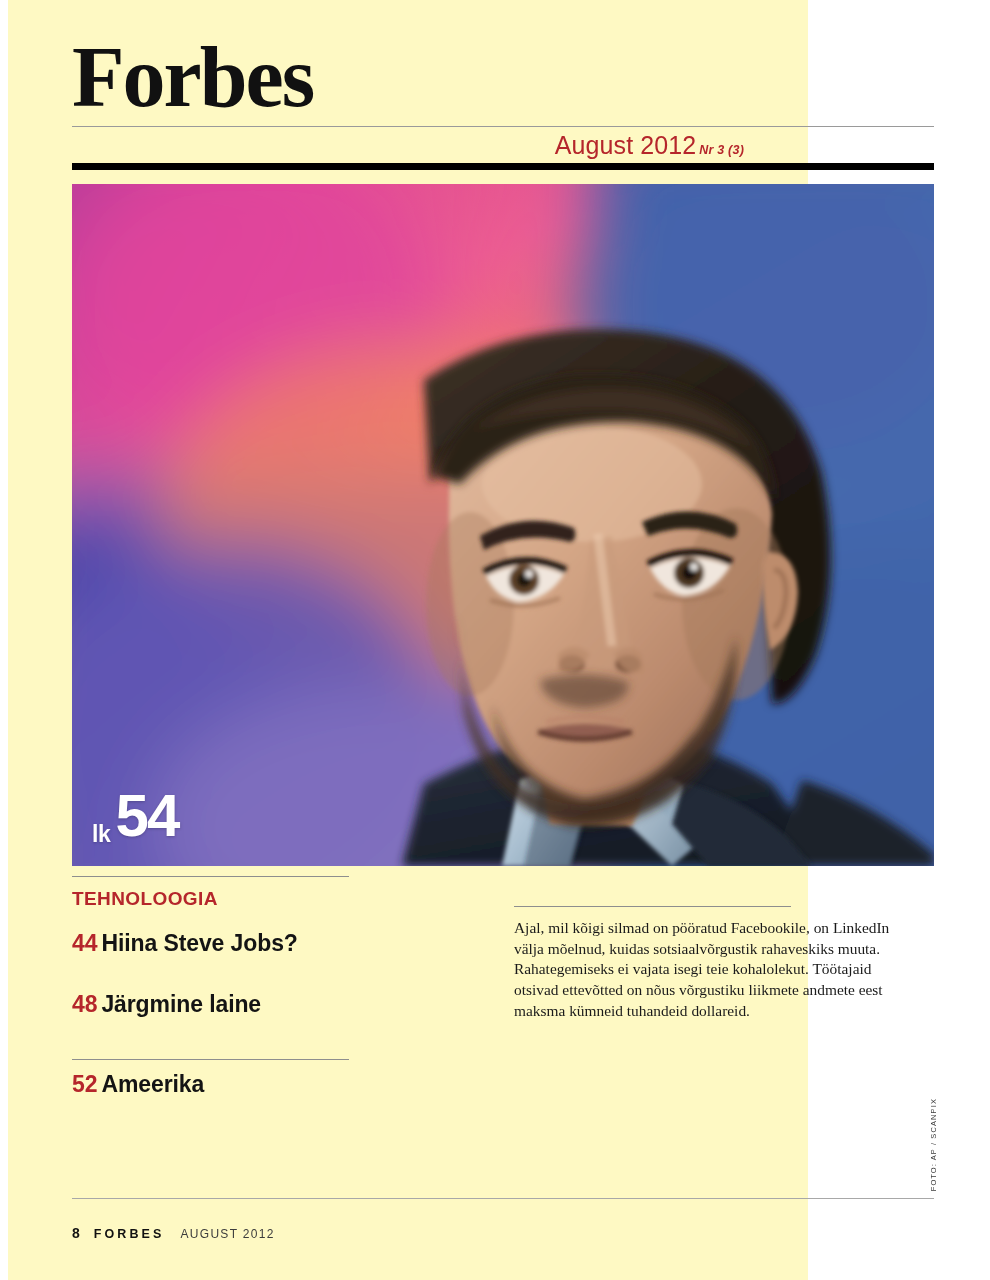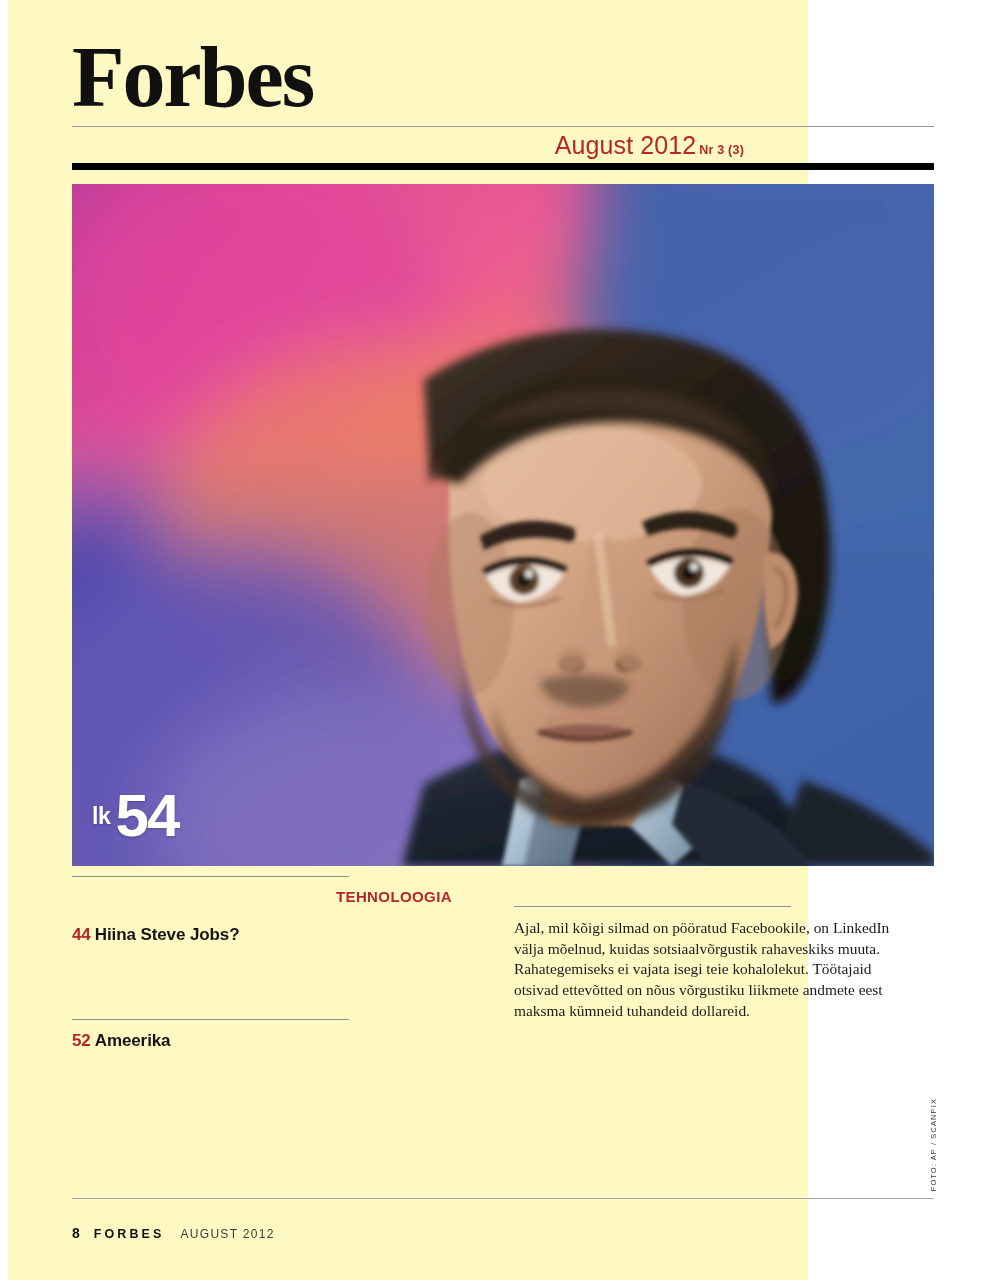--- a/index.html
+++ b/index.html
@@ -68,20 +68,21 @@
     color: #b5262b;
     letter-spacing: 0.1px;
   }
 
   .issue-number {
     font-size: 12.5px;
     font-weight: bold;
     color: #b5262b;
     letter-spacing: 0.2px;
     margin-left: 3px;
+    font-style: italic;
   }
 
   .rule-thick {
     position: absolute;
     left: 64px;
     top: 163px;
     width: 862px;
     height: 7px;
     background: #000000;
   }
@@ -99,21 +100,21 @@
 
   .photo svg { display: block; width: 862px; height: 682px; }
 
   .photo-pagemark {
     position: absolute;
     left: 20px;
     bottom: 20px;
     color: #ffffff;
     line-height: 1;
     display: flex;
-    align-items: center;
+    align-items: flex-end;
     text-shadow: 0 1px 3px rgba(0,0,0,0.22);
   }
   .photo-pagemark .lk {
     font-size: 23px;
     font-weight: bold;
     margin-right: 5px;
     letter-spacing: -0.3px;
   }
   .photo-pagemark .num {
     font-size: 60px;
@@ -153,32 +154,31 @@
   .col-right { left: 442px; }
 
   .sec-rule {
     width: 277px;
     height: 1px;
     background: #8e8e8e;
     margin-bottom: 11px;
   }
 
   .sec-title {
-    font-size: 15px;
+    font-size: 19px;
     font-weight: bold;
     color: #b5262b;
     letter-spacing: 0.4px;
     margin-bottom: 20px;
-    text-align: right;
   }
 
   .entry { margin-bottom: 15px; }
 
   .entry-head {
-    font-size: 17px;
+    font-size: 23px;
     font-weight: bold;
     color: #141414;
     letter-spacing: -0.1px;
     margin-bottom: 7px;
     line-height: 1.2;
   }
   .entry-head .pg {
     color: #b5262b;
     margin-right: 4px;
   }
@@ -446,20 +446,23 @@
 
       <div class="entry">
         <div class="entry-head">
           <span class="pg">44</span><span>Hiina Steve Jobs?</span>
         </div>
       </div>
 
       <div class="spacer-18"></div>
 
       <div class="entry">
+        <div class="entry-head">
+          <span class="pg">48</span><span>Järgmine laine</span>
+        </div>
       </div>
 
       <div class="spacer-26"></div>
 
       <div class="sec-rule"></div>
 
       <div class="entry">
         <div class="entry-head">
           <span class="pg">52</span><span>Ameerika</span>
         </div>

